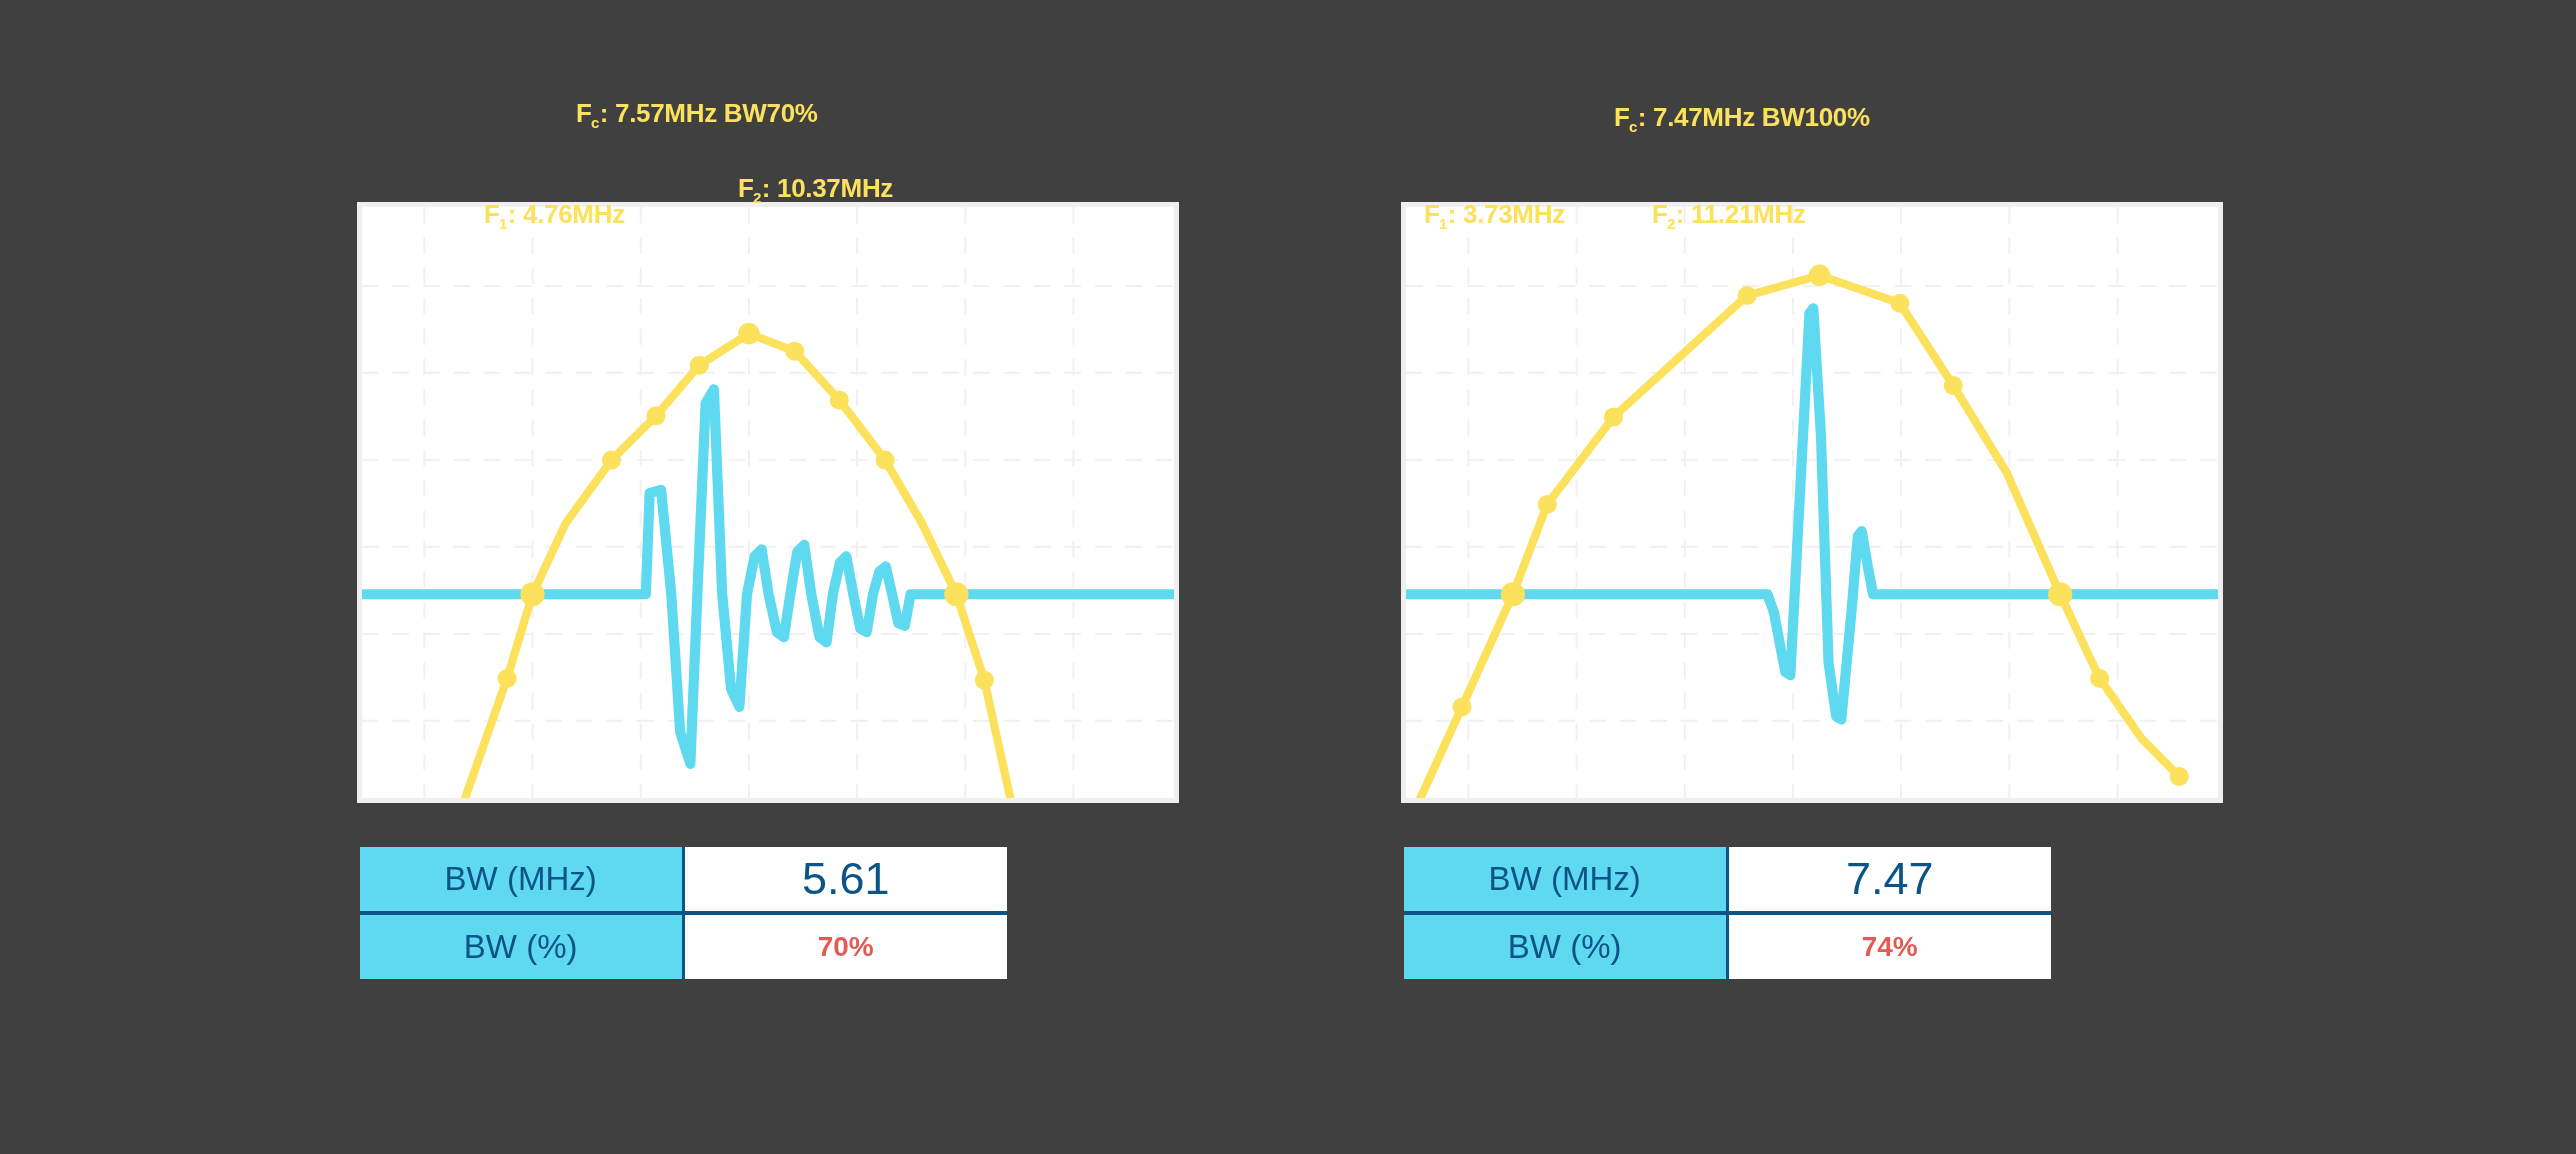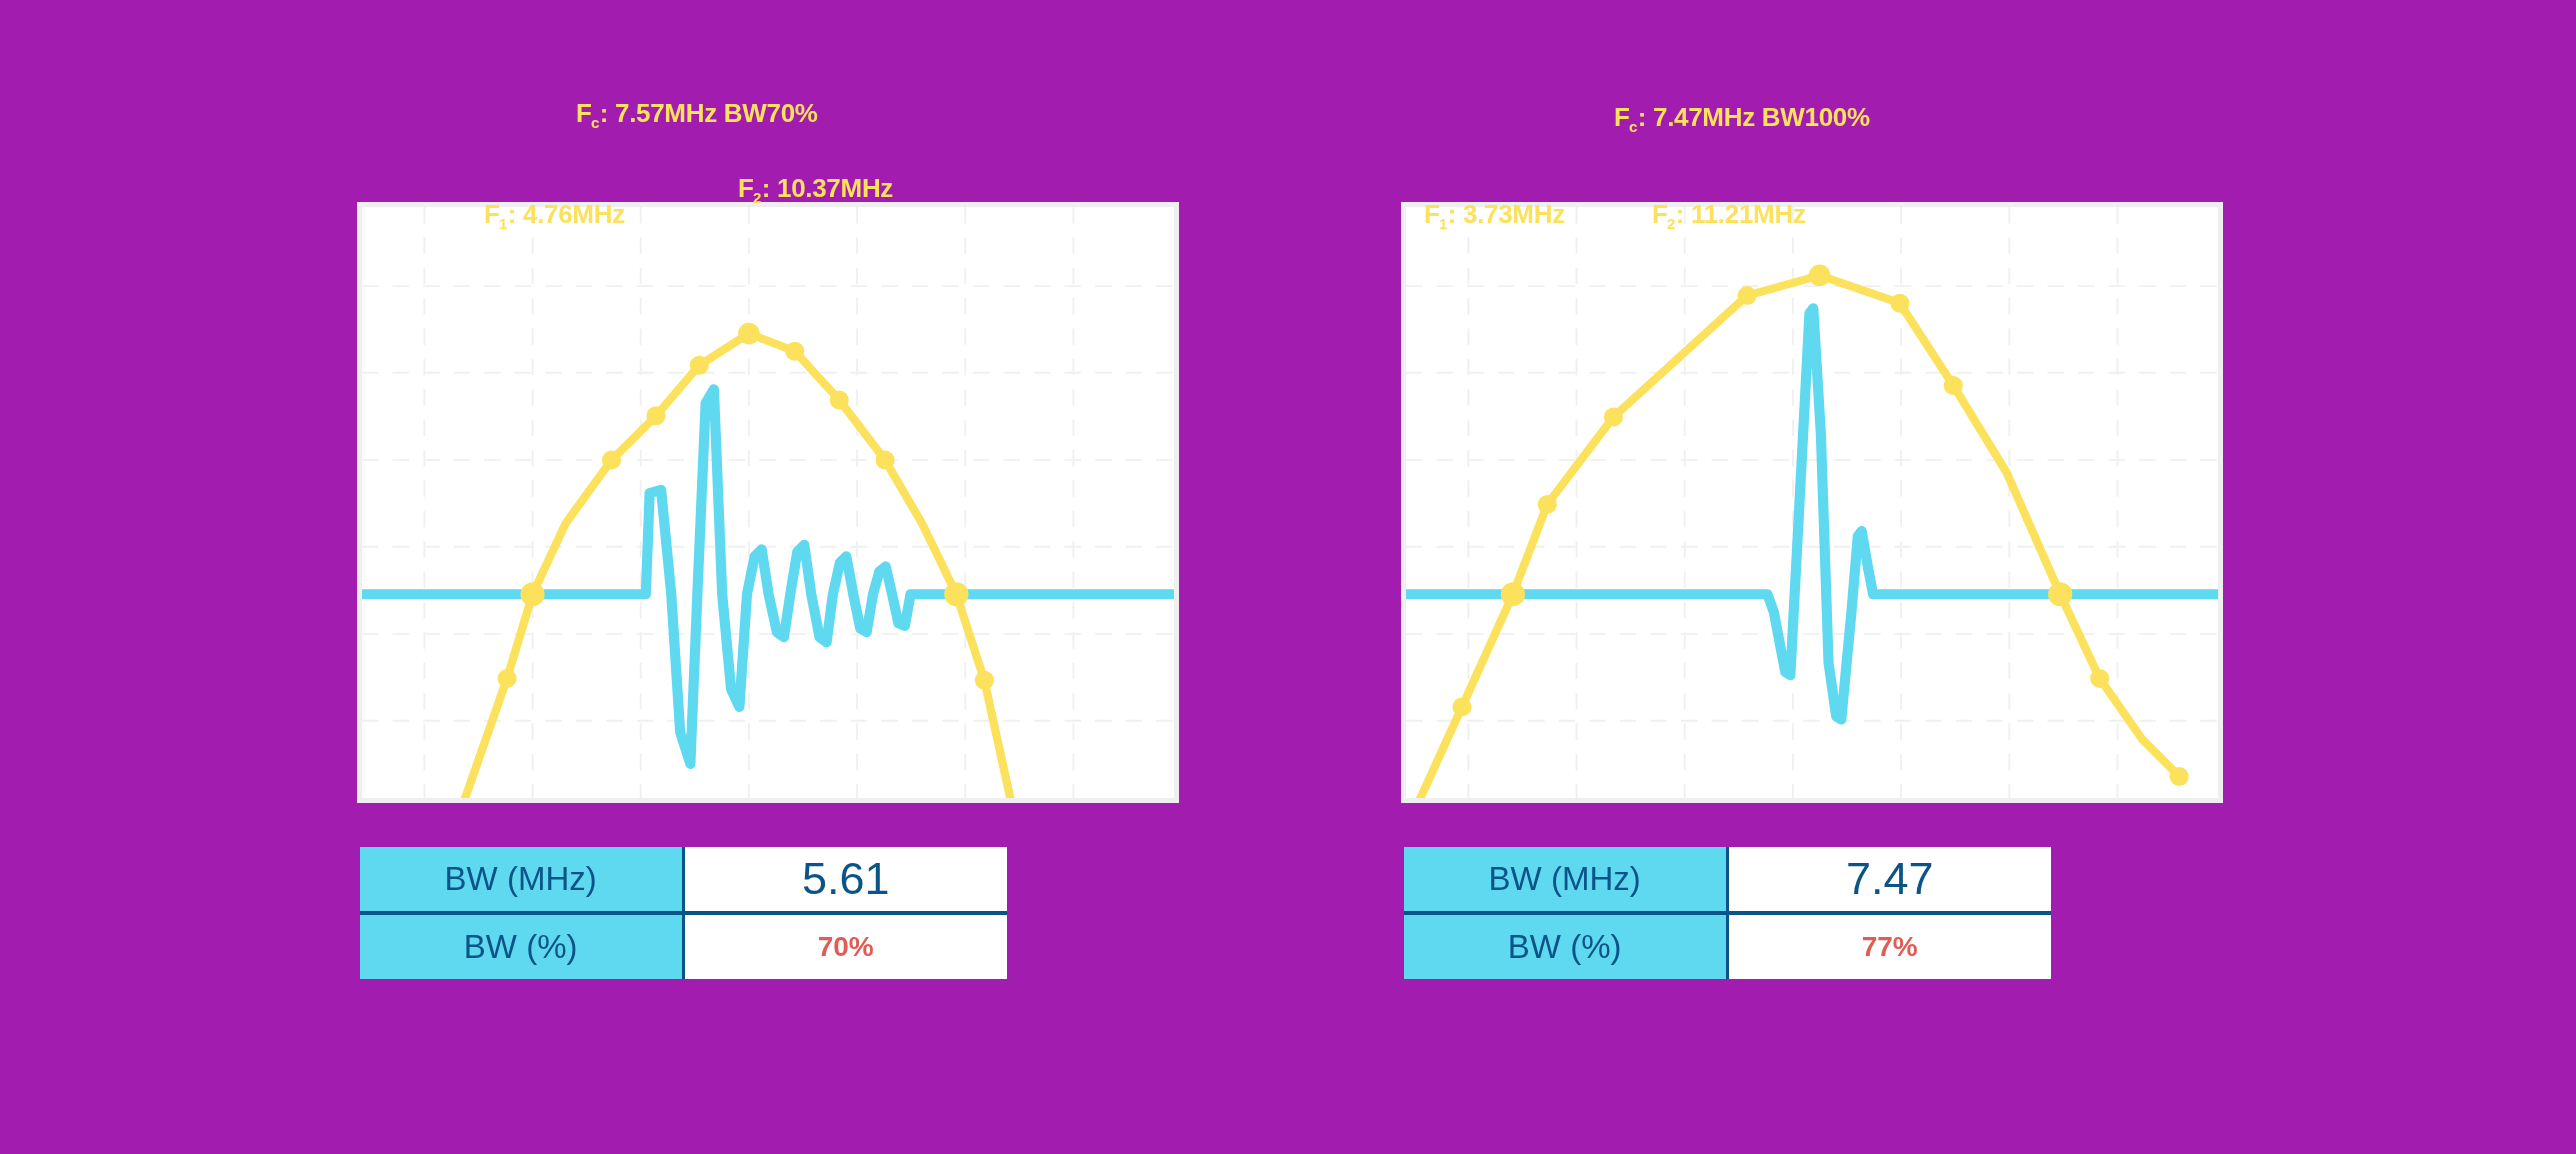--- a/index.html
+++ b/index.html
@@ -11,21 +11,21 @@
     width: 2576px;
     height: 1154px;
     font-family: "Liberation Sans", sans-serif;
     overflow: hidden;
     position: relative;
   }
 
   .stage {
     position: absolute;
     inset: 0;
-    background: #a21caf;
+    background: #404040;
   }
 
   
   .panel {
     position: absolute;
     top: 0;
     width: 837px;
     height: 1154px;
   }
   .panel.left  { left: 341px; }
@@ -261,20 +261,20 @@
     </div>
 
     <table class="bw-table">
       <tbody>
         <tr class="row-mhz">
           <td class="key">BW (MHz)</td>
           <td class="val">7.47</td>
         </tr>
         <tr class="row-pct">
           <td class="key">BW (%)</td>
-          <td class="val highlight">77%</td>
+          <td class="val highlight">74%</td>
         </tr>
       </tbody>
     </table>
   </div>
 
 </div>
 
 
 </body></html>

